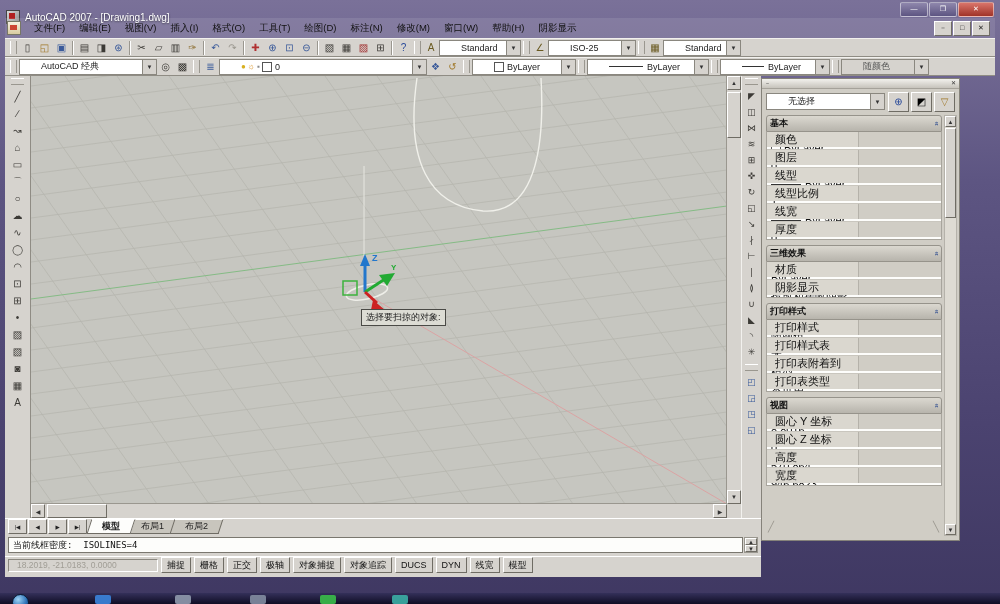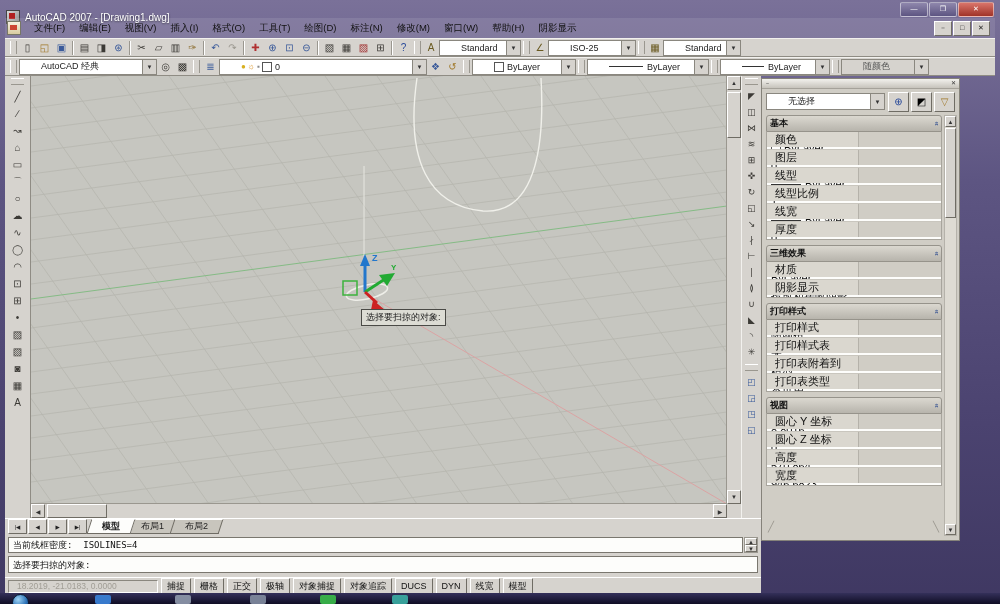--- a/index.html
+++ b/index.html
@@ -85,21 +85,21 @@
   .tab span{transform:skewX(18deg);font-size:9px;color:#222;}
   .tab.active{background:#fdfdfb;z-index:2;}
   .tab.active span{font-weight:bold;}
   
   #cmdzone{position:absolute;left:5px;top:534px;width:756px;height:43px;background:#d6d3ce;}
   #cmd-hist{position:absolute;left:3px;top:3px;right:18px;height:16px;background:#fdfdfb;border:1px solid #7a776f;font-family:"DejaVu Sans Mono","Liberation Sans",monospace;font-size:9px;color:#111;padding:1px 4px;box-sizing:border-box;white-space:pre;}
   #cmd-scroll{position:absolute;right:3px;top:3px;width:14px;height:16px;background:#d6d3ce;border:1px solid #9a978f;box-sizing:border-box;}
   #cmd-scroll .sbbtn{width:12px;height:7px;left:0;}
   #cmd-input{position:absolute;left:3px;top:22px;right:3px;height:17px;background:#fdfdfb;border:1px solid #7a776f;font-family:"DejaVu Sans Mono","Liberation Sans",monospace;font-size:9px;color:#111;padding:2px 4px;box-sizing:border-box;}
   
-  #statusbar{position:absolute;left:5px;top:577px;width:756px;height:17px;background:#d6d3ce;border-top:1px solid #fff;display:flex;align-items:center;gap:3px;padding-left:3px;box-sizing:border-box;}
+  #statusbar{position:absolute;left:5px;top:556px;width:756px;height:17px;background:#d6d3ce;border-top:1px solid #fff;display:flex;align-items:center;gap:3px;padding-left:3px;box-sizing:border-box;}
   #coords{width:150px;height:13px;border:1px solid;border-color:#8a877f #fff #fff #8a877f;color:#a09d95;font-size:8.5px;display:flex;align-items:center;padding-left:8px;box-sizing:border-box;}
   .sbtn{height:14px;padding:0 5px;font-size:9px;display:flex;align-items:center;background:#d6d3ce;border:1px solid;border-color:#fff #6f6c64 #6f6c64 #fff;color:#111;white-space:nowrap;}
   
   #taskbar{position:absolute;left:0;bottom:0;width:100%;height:11px;background:linear-gradient(#34305a,#0f0d24);}
   #startorb{position:absolute;left:12px;top:1px;width:15px;height:15px;border-radius:50%;background:radial-gradient(circle at 35% 30%,#9fd4f5,#2a6fb5 60%,#123a6b);border:1px solid #0a1c35;}
   .tkicon{position:absolute;top:2px;width:16px;height:9px;border-radius:2px;opacity:.95;}
 </style>
 </head>
 <body>
 

